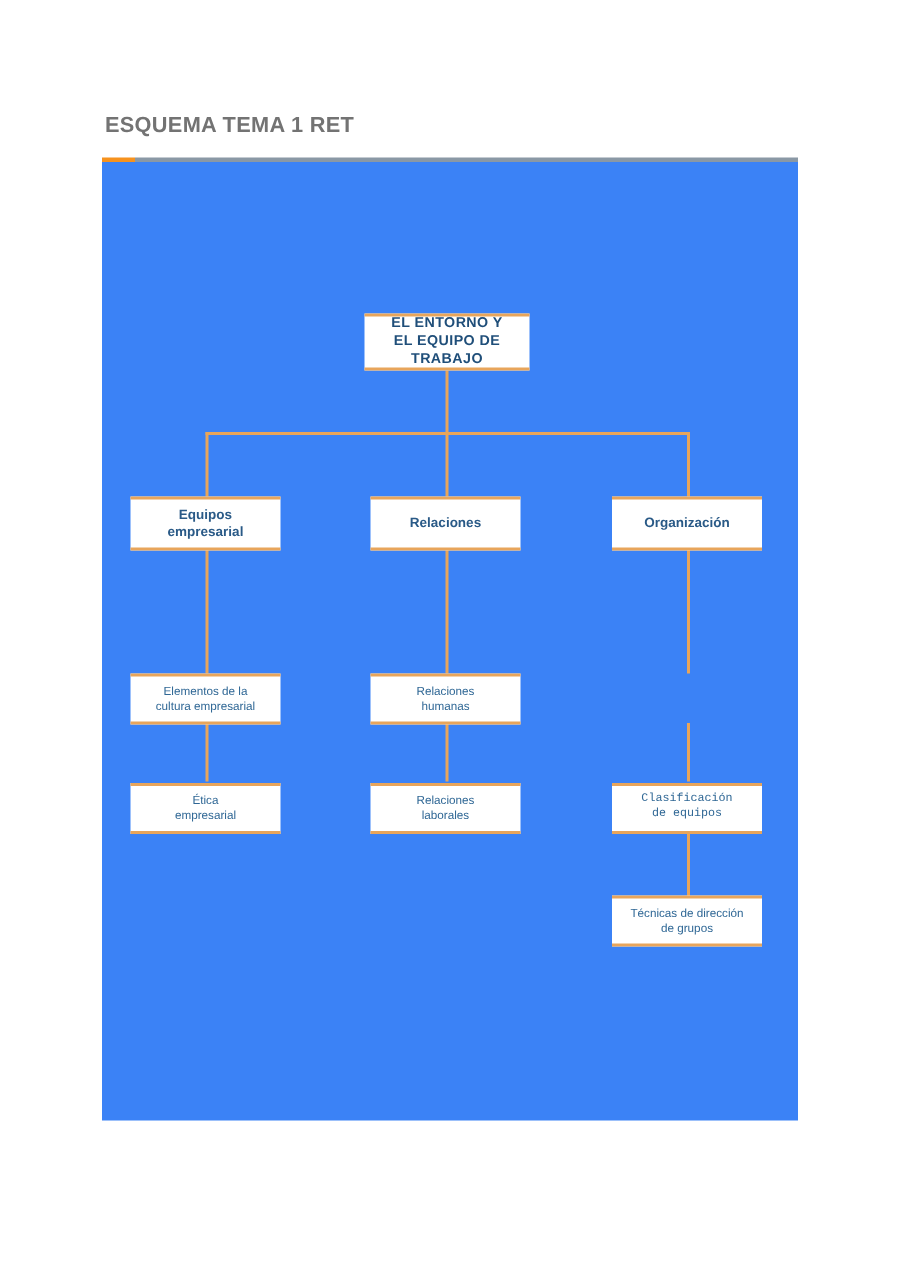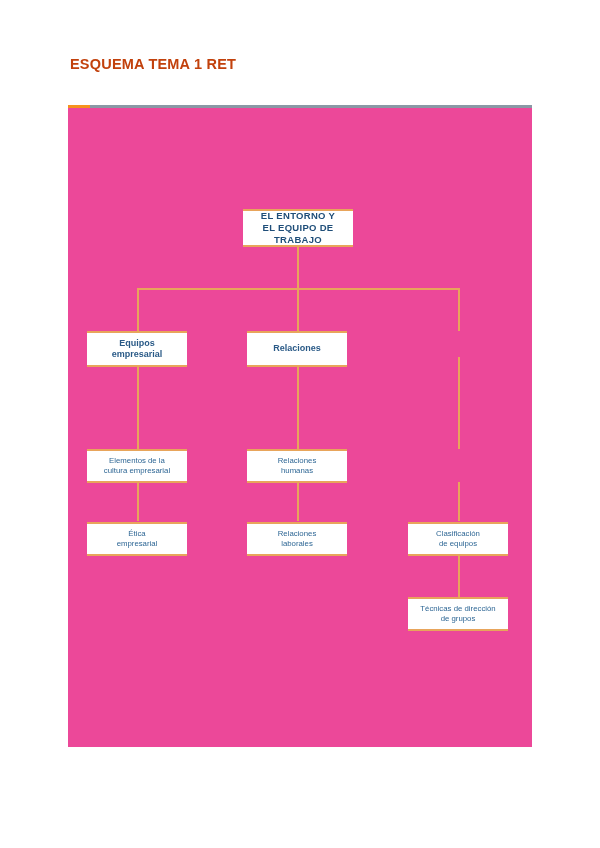--- a/index.html
+++ b/index.html
@@ -12,25 +12,25 @@
     height: 848px;
     font-family: "Liberation Sans", sans-serif;
     position: relative;
     overflow: hidden;
   }
 
   
   #page-title {
     position: absolute;
     left: 70px;
-    top: 56px;
+    top: 76px;
     font-size: 14.5px;
     font-weight: bold;
     letter-spacing: 0.2px;
-    color: #c2410c;
+    color: #737373;
     white-space: nowrap;
   }
 
   
   #title-rule {
     position: absolute;
     left: 68px;
     top: 105px;
     width: 464px;
     height: 3px;
@@ -48,21 +48,21 @@
     background: #8a98a5;
   }
 
   
   #diagram-panel {
     position: absolute;
     left: 68px;
     top: 108px;
     width: 464px;
     height: 639px;
-    background: #ec4899;
+    background: #3b82f6;
   }
 
   
   .conn {
     position: absolute;
     background: #e8a55b;
   }
   .conn.v { width: 2px; }
   .conn.h { height: 2px; }
 
@@ -137,20 +137,23 @@
 
   <div class="node lvl2" style="left:19px; top:223px; width:100px; height:36px;">
     <span class="label">Equipos
 empresarial</span>
   </div>
 
   <div class="node lvl2" style="left:179px; top:223px; width:100px; height:36px;">
     <span class="label">Relaciones</span>
   </div>
 
+  <div class="node lvl2" style="left:340px; top:223px; width:100px; height:36px;">
+    <span class="label">Organización</span>
+  </div>
 
   <div class="node lvl3" style="left:19px; top:341px; width:100px; height:34px;">
     <span class="label">Elementos de la
 cultura empresarial</span>
   </div>
 
   <div class="node lvl3" style="left:19px; top:414px; width:100px; height:34px;">
     <span class="label">Ética
 empresarial</span>
   </div>
@@ -159,21 +162,21 @@
     <span class="label">Relaciones
 humanas</span>
   </div>
 
   <div class="node lvl3" style="left:179px; top:414px; width:100px; height:34px;">
     <span class="label">Relaciones
 laborales</span>
   </div>
 
 
-  <div class="node lvl3" style="left:340px; top:414px; width:100px; height:34px;">
+  <div class="node lvl3" style="left:340px; top:414px; width:100px; height:34px;font-family:Liberation Mono, monospace;">
     <span class="label">Clasificación
 de equipos</span>
   </div>
 
   <div class="node lvl3" style="left:340px; top:489px; width:100px; height:34px;">
     <span class="label">Técnicas de dirección
 de grupos</span>
   </div>
 
 </div>

